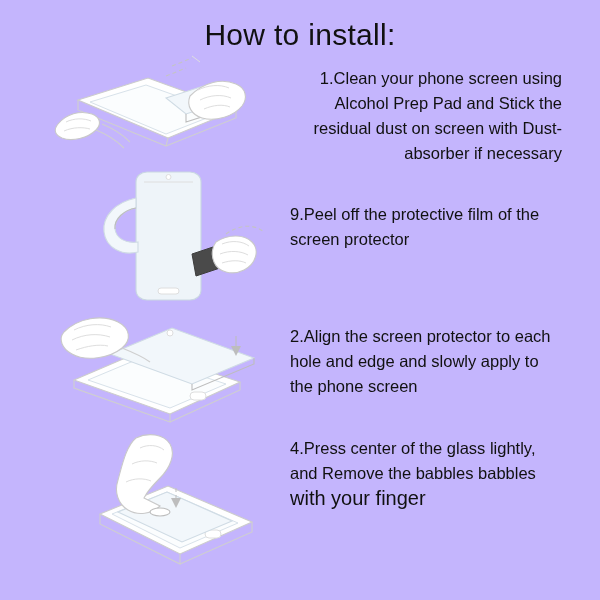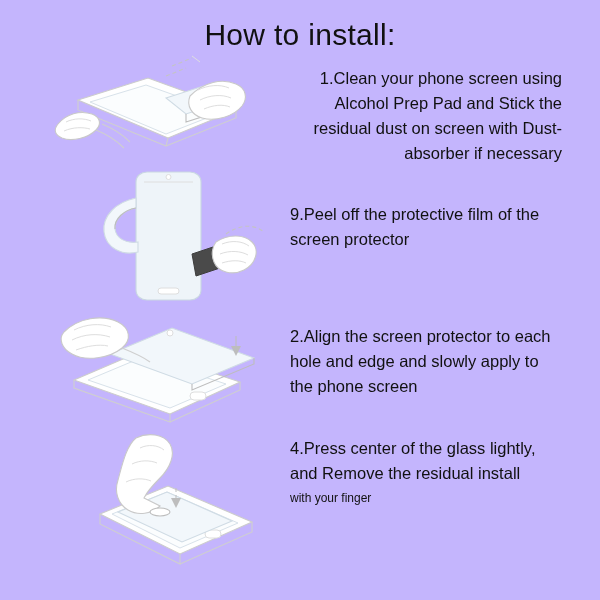--- a/index.html
+++ b/index.html
@@ -41,21 +41,21 @@
   }
   .step-text {
     position: absolute;
     left: 290px;
     width: 272px;
     font-size: 16.5px;
     line-height: 25px;
     color: #111;
   }
   .step-text .tailline {
-    font-size: 12px;
+    font-size: 20px;
   }
   svg { display: block; overflow: visible; }
   .ln { fill: none; stroke: #cfcfcf; stroke-width: 1.1; }
   .ln-d { fill: none; stroke: #bdbdbd; stroke-width: 1.1; }
   .ln-l { fill: none; stroke: #dedede; stroke-width: 1; }
   .glass { fill: #f2f7fb; stroke: #cfdbe4; stroke-width: 1.1; }
   .glass2 { fill: #eef4f9; stroke: #c9d7e2; stroke-width: 1.1; }
   .phonebody { fill: #ffffff; stroke: #cccccc; stroke-width: 1.1; }
   .screen { fill: #fbfdfe; stroke: #d8e2ea; stroke-width: 1; }
   .dark { fill: #4a4a4a; stroke: #3d3d3d; stroke-width: 1; }
@@ -172,18 +172,18 @@
         <path class="ln-l" d="M86 52 C94 48 104 48 111 51"></path>
 
         <ellipse class="ln-d" cx="120" cy="82" rx="10" ry="4" style="fill:#ffffff"></ellipse>
 
         <path class="dash" d="M136 58 L136 72"></path>
         <path class="arrow" d="M136 78 L131 68 L141 68 Z"></path>
       </svg>
     </div>
     <div class="step-text" style="top:436px;">
       <div>4.Press center of the glass lightly,</div>
-      <div>and Remove the residual install</div>
+      <div>and Remove the babbles babbles</div>
       <div class="tailline">with your finger</div>
     </div>
   </div>
 
 </div>
 
 </body></html>

